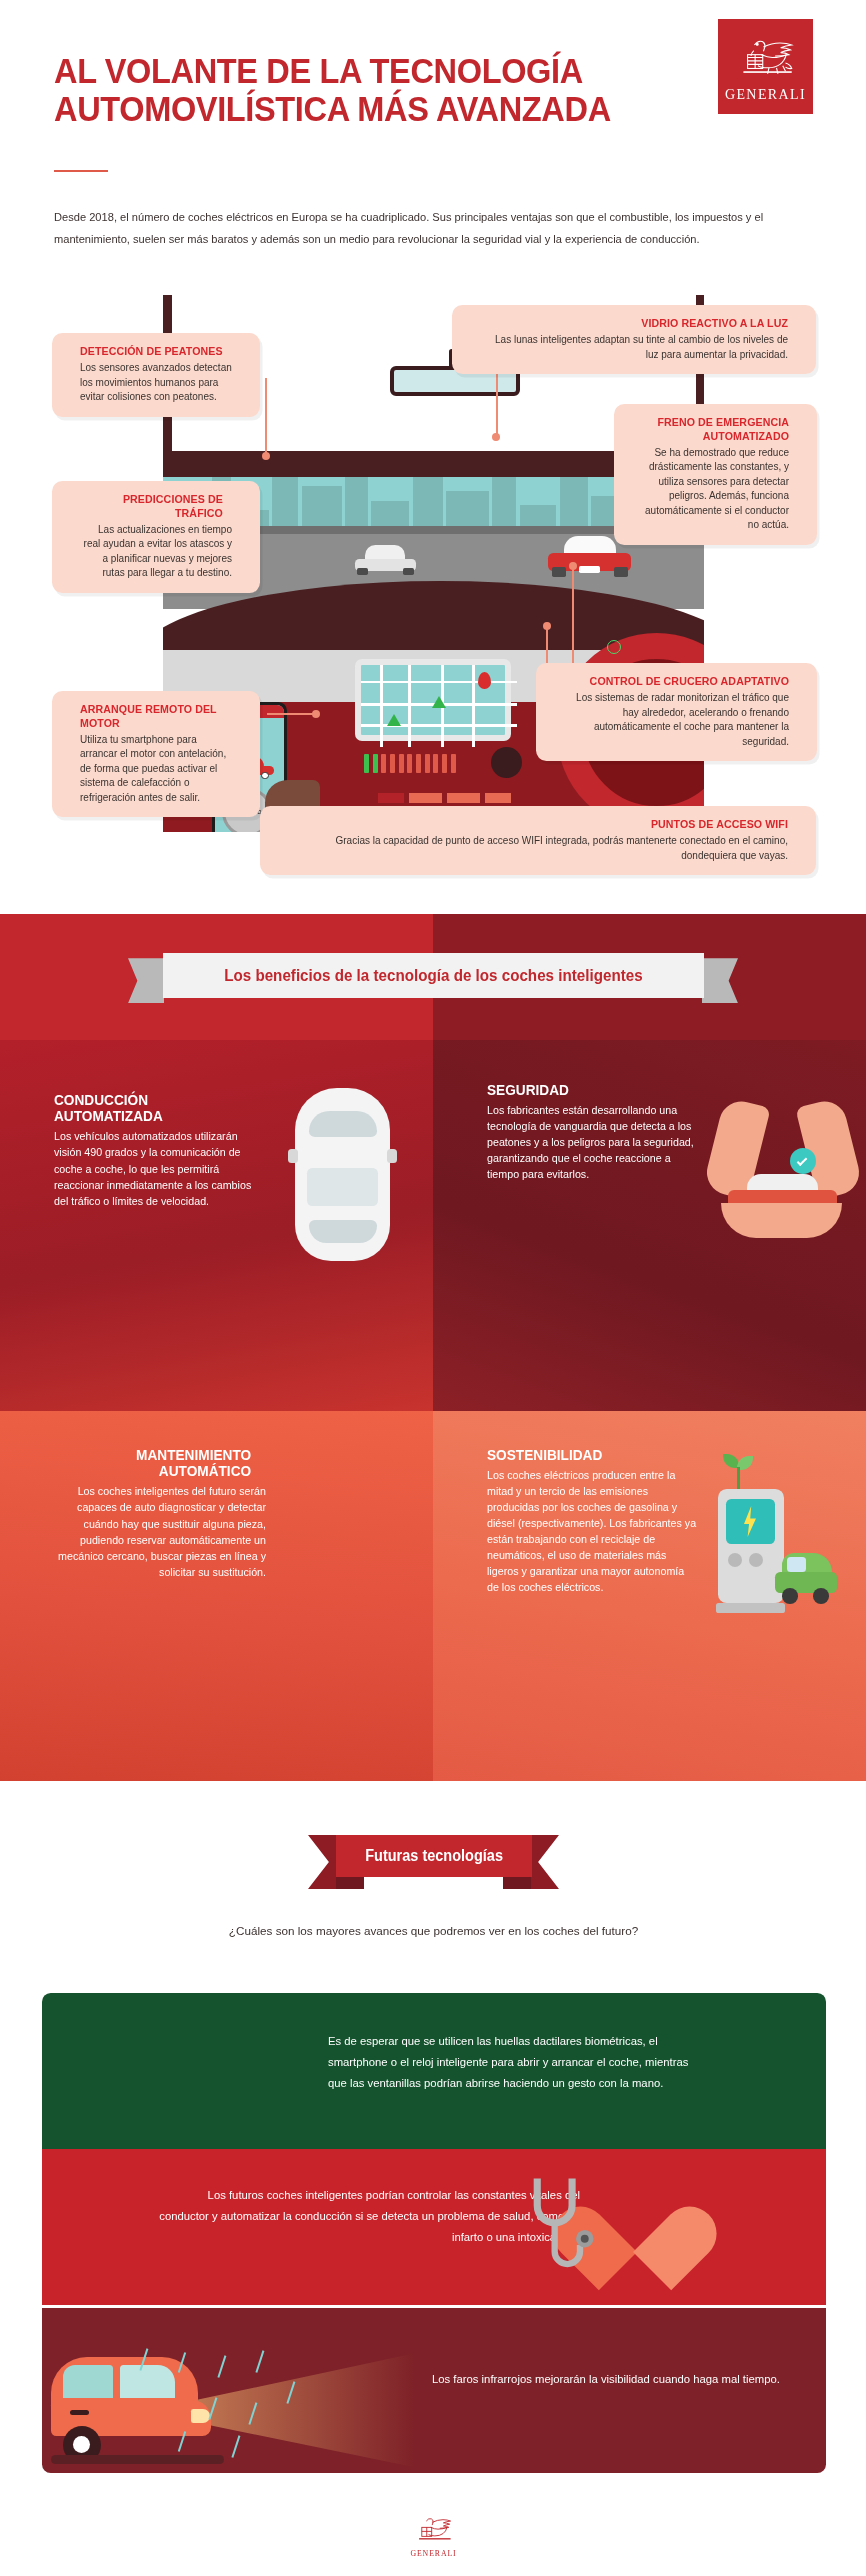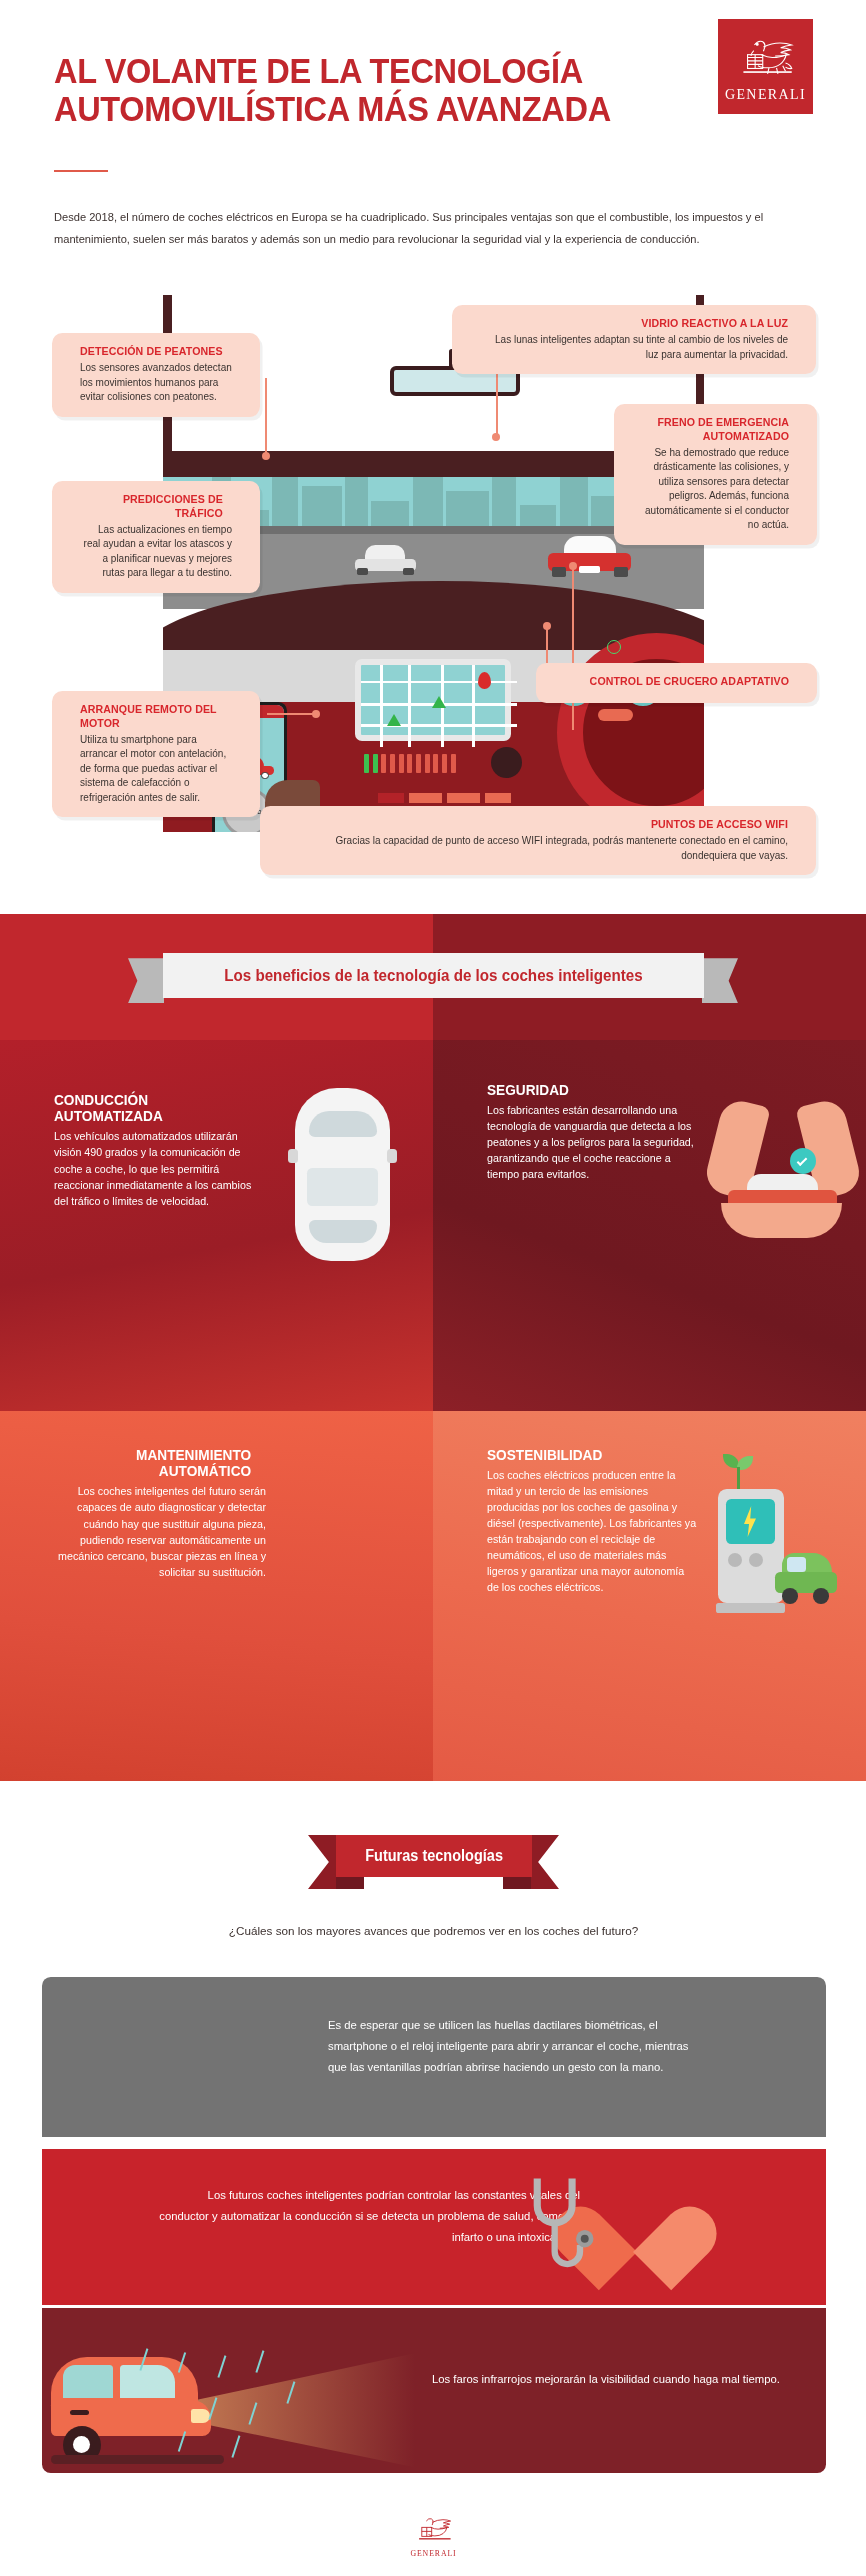--- a/index.html
+++ b/index.html
@@ -161,21 +161,21 @@
   .fr-tail { position:absolute; top:0; width:38px; height:54px; background:#8e1c24; }
   .frt-l { left:0; clip-path:polygon(0 0,100% 0,100% 100%,0 100%,55% 50%); }
   .frt-r { right:0; clip-path:polygon(0 0,100% 0,45% 50%,100% 100%,0 100%); }
   .fr-fold { position:absolute; top:42px; width:28px; height:12px; background:#6f1820; }
   .fut-q {
     position:absolute; left:0; top:143px; width:867px; text-align:center;
     font-size:11.7px; color:#3d3230;
     font-family:"Liberation Sans Narrow","Liberation Sans",sans-serif;
   }
   .fcard { position:absolute; left:42px; width:784px; overflow:hidden; }
-  .f1 { top:196px; height:160px; background:#737373; border-radius:8.7px 8.7px 0 0; }
+  .f1 { top:212px; height:160px; background:#14532d; border-radius:8.7px 8.7px 0 0; }
   .f2 { top:368px; height:156px; background:#c8232b; }
   .f3 { top:527px; height:165px; background:#7e2128; border-radius:0 0 8.7px 8.7px; }
   .fcard p {
     position:absolute; color:#fff; font-size:11.3px; line-height:1.85;
     font-family:"Liberation Sans Narrow","Liberation Sans",sans-serif;
   }
   .f1 p { left:286px; top:38px; width:381px; text-align:left; }
   .f2 p { left:113px; top:36px; width:425px; text-align:right; }
   .f3 p { left:390px; top:61px; width:364px; text-align:left; }
 
@@ -350,25 +350,26 @@
       <p>Utiliza tu smartphone para arrancar el motor con antelación, de forma que puedas activar el sistema de calefacción o refrigeración antes de salir.</p>
     </div>
 
     <div class="callout co-right" style="left:452px; top:305px; width:364px;">
       <h3>VIDRIO REACTIVO A LA LUZ</h3>
       <p>Las lunas inteligentes adaptan su tinte al cambio de los niveles de luz para aumentar la privacidad.</p>
     </div>
 
     <div class="callout co-right" style="left:614px; top:404px; width:203px;">
       <h3>FRENO DE EMERGENCIA AUTOMATIZADO</h3>
-      <p>Se ha demostrado que reduce drásticamente las colisiones, y utiliza sensores para detectar peligros. Además, funciona automáticamente si el conductor no actúa.</p>
+      <p>Se ha demostrado que reduce drásticamente las constantes, y utiliza sensores para detectar peligros. Además, funciona automáticamente si el conductor no actúa.</p>
     </div>
 
     <div class="callout co-right" style="left:536px; top:663px; width:281px;">
       <h3>CONTROL DE CRUCERO ADAPTATIVO</h3>
+      <p>Los sistemas de radar monitorizan el tráfico que hay alrededor, acelerando o frenando automáticamente el coche para mantener la seguridad.</p>
     </div>
 
     <div class="callout co-right" style="left:260px; top:806px; width:556px;">
       <h3>PUNTOS DE ACCESO WIFI</h3>
       <p>Gracias la capacidad de punto de acceso WIFI integrada, podrás mantenerte conectado en el camino, dondequiera que vayas.</p>
     </div>
   </section>
 
   <section class="sec-benefits">
     <div class="ben-banner-bg">

